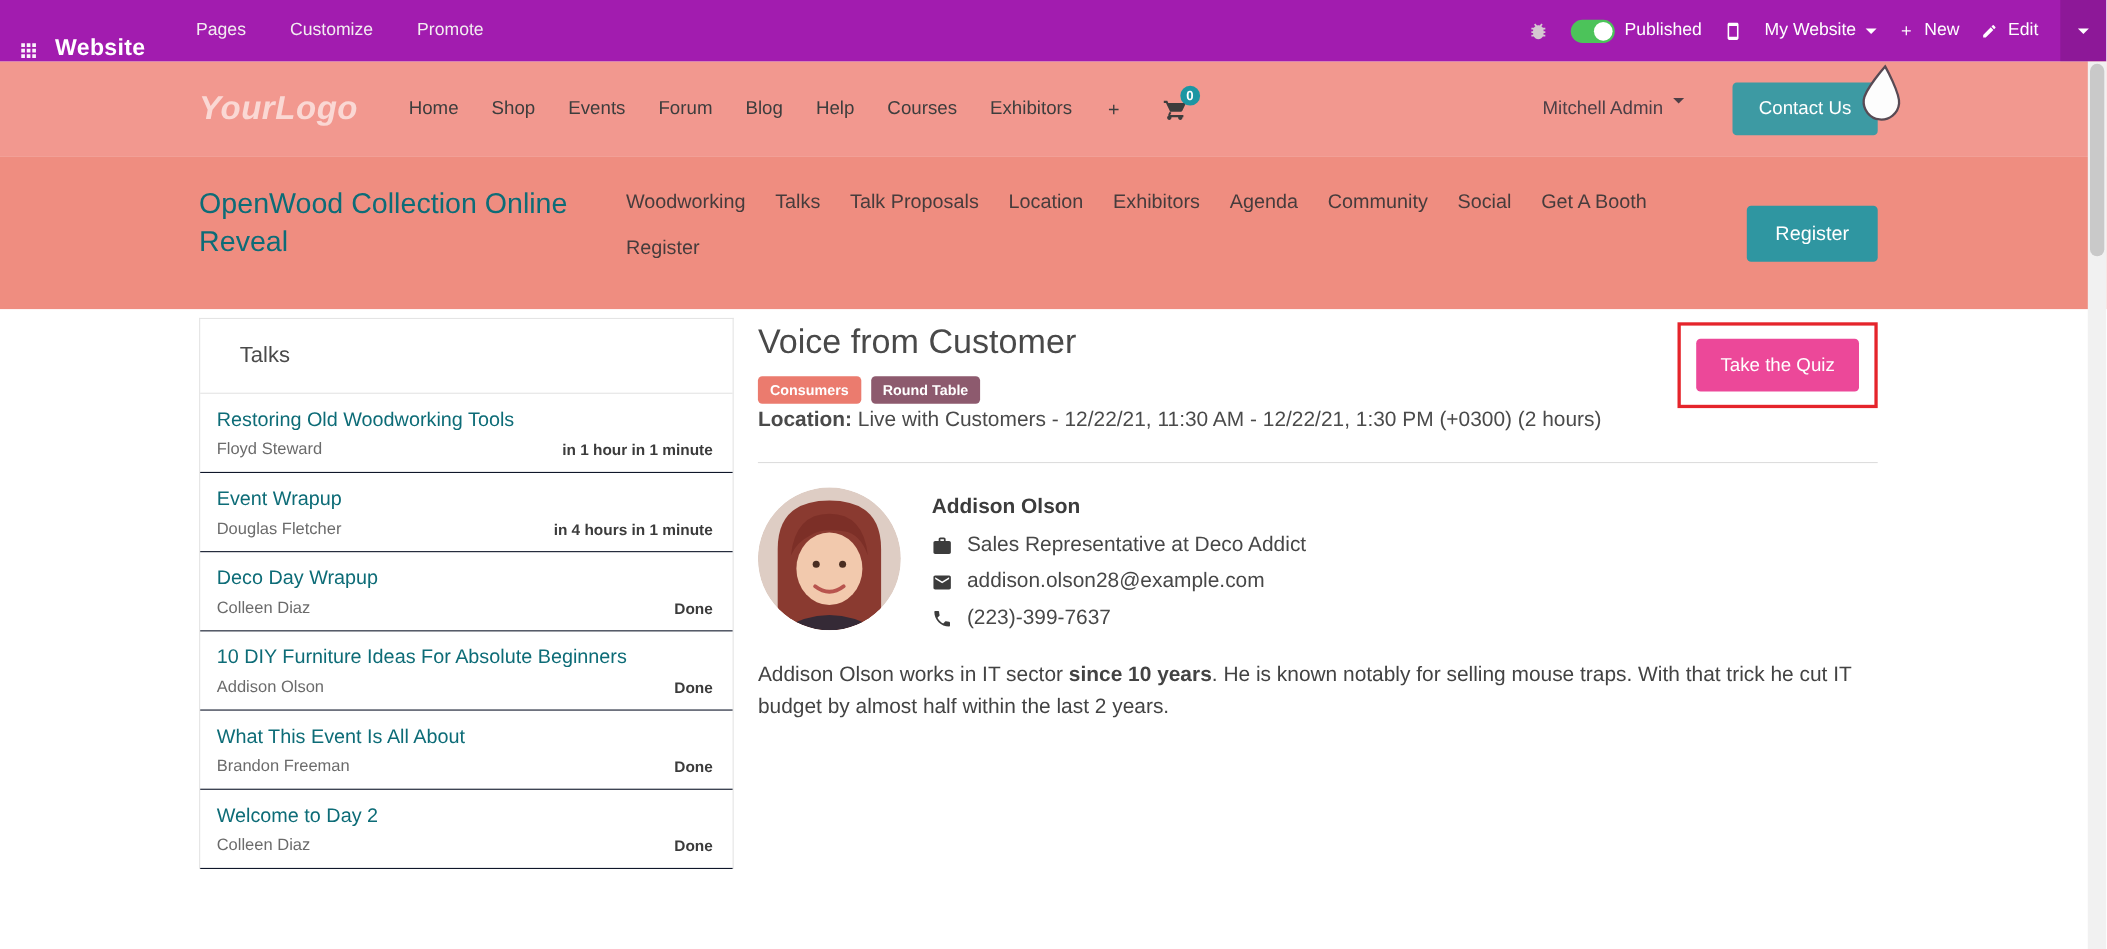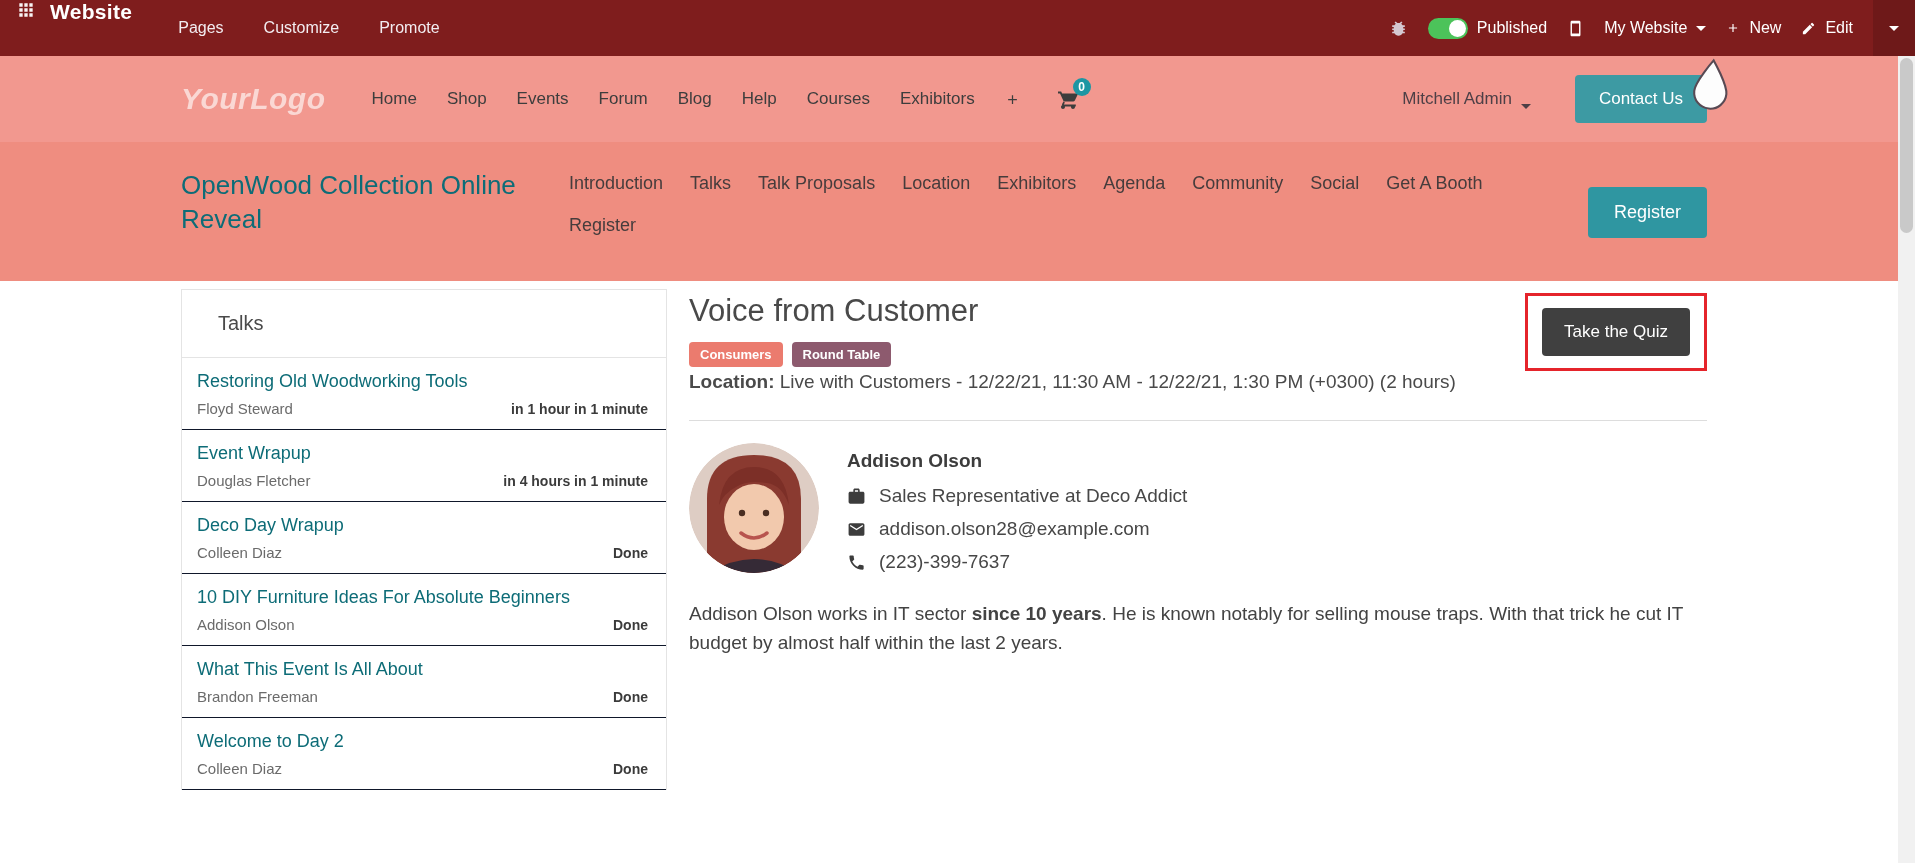--- a/index.html
+++ b/index.html
@@ -2,41 +2,41 @@
 <html><head>
 <meta charset="utf-8">
 <style>
   *{box-sizing:border-box;margin:0;padding:0}
   html,body{width:1915px;height:863px}
   body{font-family:"Liberation Sans",sans-serif;background:#fff;overflow:hidden;position:relative}
   a{text-decoration:none;cursor:pointer}
   button{cursor:pointer;font-family:inherit}
 
   
-  .topbar{height:56px;background:#7f1d1d;display:flex;align-items:flex-start;padding-left:16px;color:#fff}
+  .topbar{height:56px;background:#a21caf;display:flex;align-items:flex-end;padding-left:16px;color:#fff}
   .tb-grid{margin-right:14px;display:flex;opacity:.95;cursor:pointer}
   .tb-brand{font-size:21px;font-weight:700;margin-right:26px;letter-spacing:.3px}
   .tb-menu{display:flex;height:100%;align-items:center}
   .tb-menu a{color:#f3edf1;font-size:16px;padding:0 20px}
   .tb-right{margin-left:auto;display:flex;align-items:center;gap:20px;height:100%}
   .toggle{width:40px;height:21px;border-radius:11px;background:#4cc35a;position:relative;cursor:pointer;flex-shrink:0}
   .toggle .knob{position:absolute;right:2px;top:2px;width:17px;height:17px;border-radius:50%;background:#fff}
   .tb-item{display:flex;align-items:center;gap:9px;color:#fff;font-size:16px;cursor:pointer}
   .caret{width:0;height:0;border-left:5px solid transparent;border-right:5px solid transparent;border-top:5px solid currentColor;display:inline-block}
   .tb-caret-seg{height:100%;display:flex;align-items:center;padding:0 16px;background:rgba(0,0,0,.13);cursor:pointer}
 
   
   .site-nav{height:86px;background:#f2988f;display:flex;align-items:center;padding:0 208px 0 181px;position:relative}
   .logo{font-size:30px;font-weight:700;font-style:italic;color:rgba(255,255,255,.62);letter-spacing:.5px;cursor:pointer}
   .main-nav{display:flex;align-items:center;gap:30px;margin-left:46px}
   .main-nav a{color:#3d3d3d;font-size:17px}
   .nav-plus{display:flex;align-items:center;cursor:pointer}
   .cart{position:relative;margin-left:6px;cursor:pointer;display:flex}
   .cart-badge{position:absolute;top:-9px;right:-11px;background:#1d96a3;color:#fff;font-size:12px;font-weight:700;border-radius:9px;min-width:18px;height:18px;display:flex;align-items:center;justify-content:center;padding:0 4px}
-  .user-menu{margin-left:auto;color:#4d3f46;font-size:17px;font-weight:500;display:flex;align-items:flex-end;gap:9px;cursor:pointer}
+  .user-menu{margin-left:auto;color:#4d3f46;font-size:17px;font-weight:500;display:flex;align-items:flex-start;gap:9px;cursor:pointer}
   .contact-btn{margin-left:44px;background:#3d9aa3;color:#fff;border:none;font-size:17px;padding:14px 24px;border-radius:4px}
   .pointer{position:absolute;left:1692px;top:58px;z-index:40;transform:rotate(6deg);pointer-events:none}
 
   
   .event-header{background:#ef8d80;padding:26px 208px 24px 181px;display:flex;align-items:flex-start}
   .event-title{width:348px;font-size:26px;color:#0d6c77;line-height:1.32;cursor:pointer}
   .event-nav{margin-left:40px;padding-top:5px}
   .event-nav .erow{display:flex;gap:27px;margin-bottom:21px}
   .event-nav a{color:#463c3c;font-size:18px}
   .register-btn{margin-left:auto;align-self:center;background:#2f96a1;color:#fff;border:none;font-size:18px;padding:15px 26px;border-radius:4px}
@@ -53,21 +53,21 @@
   .talk-status{color:#3b3b3b;font-size:14px;font-weight:700}
 
   .talk-main{flex:1;padding-top:4px}
   .talk-head{display:flex;justify-content:space-between;align-items:flex-start}
   .talk-title{font-size:31px;font-weight:500;color:#494949;margin-bottom:13px}
   .tags{display:flex;gap:9px}
   .tag{color:#fff;font-size:13px;font-weight:700;padding:5px 11px;border-radius:4px}
   .tag-consumers{background:#eb7b6e}
   .tag-round{background:#8d5a6e}
   .quiz-box{border:3px solid #e5242b;padding:12px 14px}
-  .quiz-btn{background:#404040;color:#fff;border:none;font-size:17px;padding:14px 22px;border-radius:4px}
+  .quiz-btn{background:#ec4899;color:#fff;border:none;font-size:17px;padding:14px 22px;border-radius:4px}
   .location-row{margin-top:0;padding-bottom:27px;border-bottom:1px solid #ddd;font-size:19px;color:#4a4a4a}
   .location-label{font-weight:700}
 
   .speaker{display:flex;gap:28px;margin-top:22px}
   .avatar{width:130px;height:130px;border-radius:50%;overflow:hidden;flex-shrink:0}
   .speaker-info{padding-top:7px}
   .speaker-name{font-size:19px;font-weight:700;color:#3c3c3c;margin-bottom:13px}
   .speaker-line{display:flex;align-items:center;gap:13px;font-size:19px;color:#474747;margin-bottom:11px}
   .speaker-line svg{flex-shrink:0}
   .bio{margin-top:15px;font-size:19px;color:#434343;line-height:1.55;max-width:1000px}
@@ -163,21 +163,21 @@
 <span class="pointer">
   <svg width="38" height="52" viewBox="0 0 40 54">
       <path d="M20 2 C20 2 37 26 37 36 A17 17 0 1 1 3 36 C3 26 20 2 20 2 Z" fill="#fdfdfd" stroke="#584a54" stroke-width="2.2"></path>
     </svg>
 </span>
 
 <div class="event-header">
   <div class="event-title">OpenWood Collection Online Reveal</div>
   <nav class="event-nav">
     <div class="erow">
-      <a>Introduction</a>
+      <a>Woodworking</a>
       <a>Talks</a>
       <a>Talk Proposals</a>
       <a>Location</a>
       <a>Exhibitors</a>
       <a>Agenda</a>
       <a>Community</a>
       <a>Social</a>
       <a>Get A Booth</a>
     </div>
     <div class="erow">

